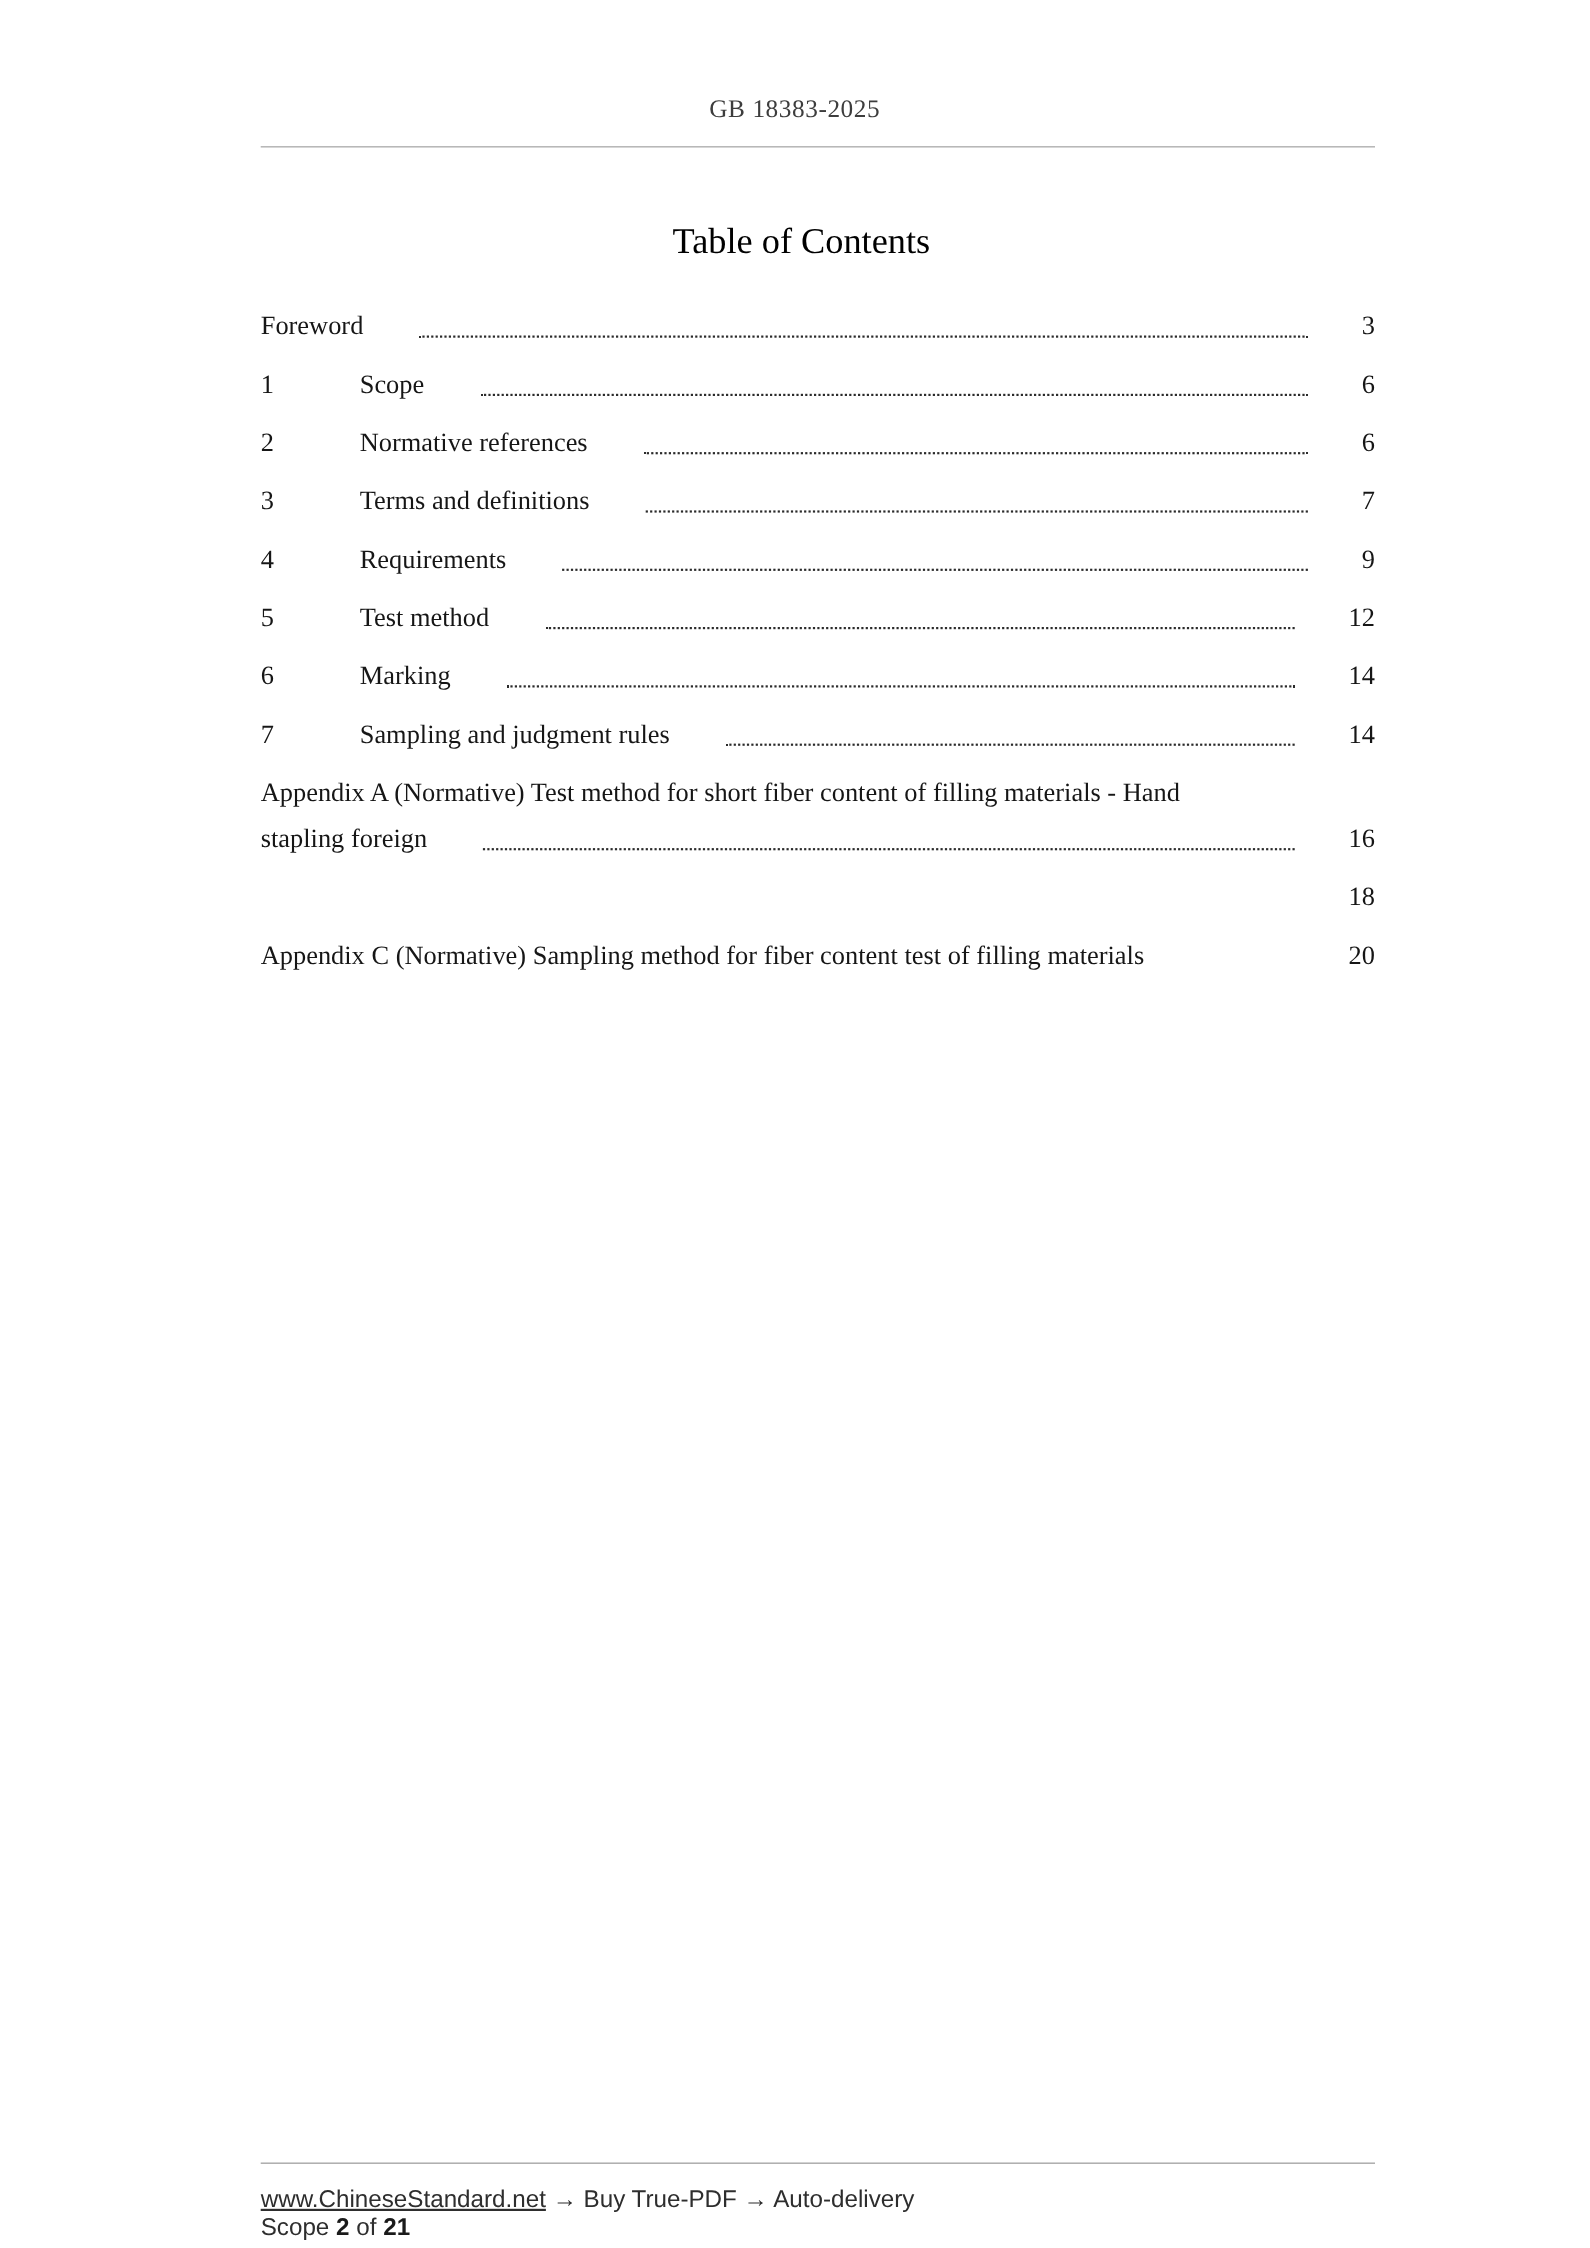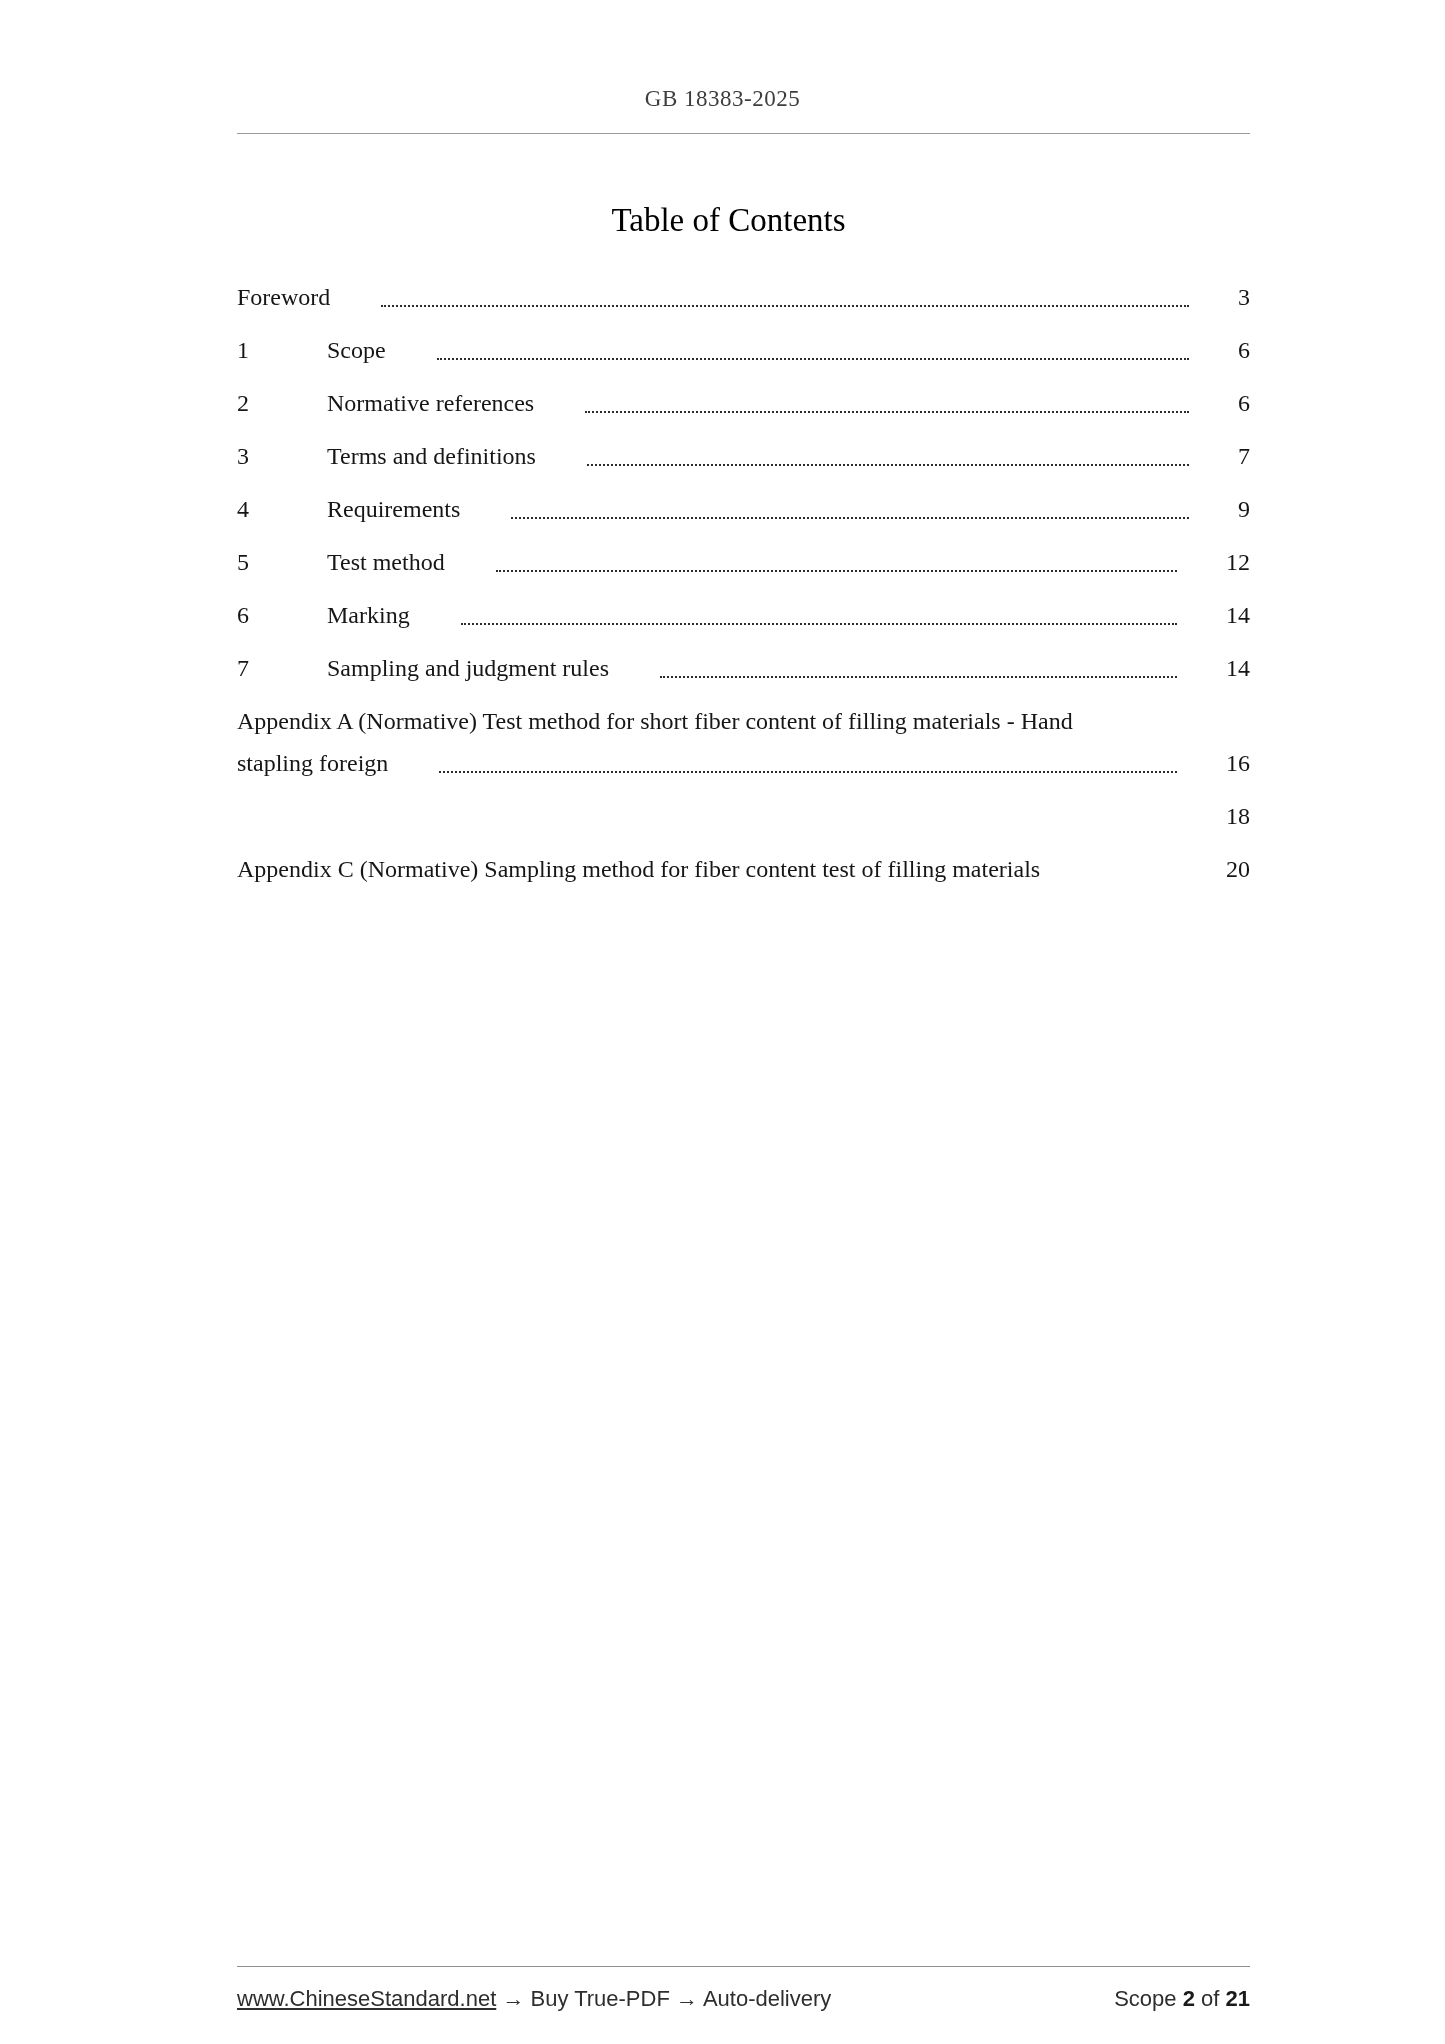--- a/index.html
+++ b/index.html
@@ -80,20 +80,21 @@
     position: absolute;
     top: 1986px;
     left: 222px;
     width: 1013px;
     display: flex;
     justify-content: space-between;
     align-items: baseline;
     font-family: "Liberation Sans", sans-serif;
     font-size: 22px;
     color: #2e2e2e;
+    flex-direction: column;
   }
   .footer-left .link {
     text-decoration: underline;
     color: #2e2e2e;
     cursor: pointer;
   }
   .footer-right b { color: #1a1a1a; }
 </style>
 </head>
 <body>

